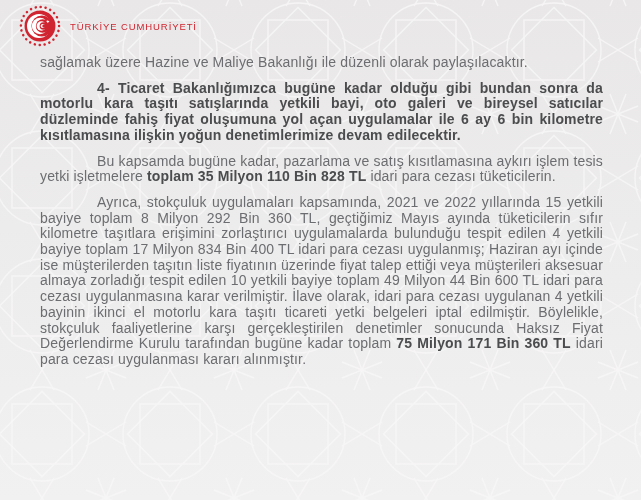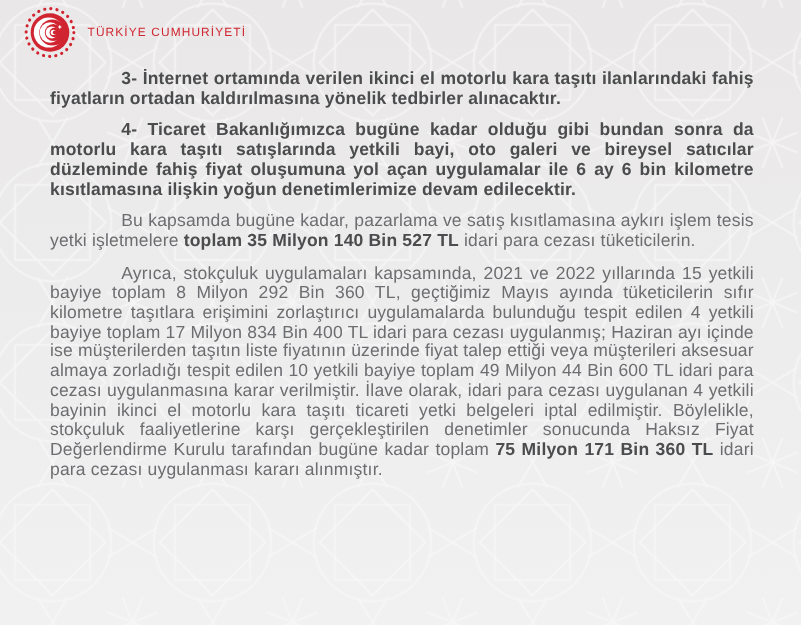--- a/index.html
+++ b/index.html
@@ -106,17 +106,17 @@
     <circle cx="24.8" cy="22" r="2.2" fill="#ffffff"></circle>
     <circle cx="26" cy="22" r="1.6" fill="#d02530"></circle>
     <path d="M30.2 15.6 l0.6 1.2 1.2 0.6 -1.2 0.6 -0.6 1.2 -0.6 -1.2 -1.2 -0.6 1.2 -0.6 z" fill="#ffffff"></path>
   </svg>
   <div class="org">
     <span class="org-line1">TÜRKİYE CUMHURİYETİ</span>
   </div>
 </div>
 
 <div class="doc-body">
-    <p class="indent"><span class="seg-bold">3- İnternet ortamında verilen ikinci el motorlu kara taşıtı ilanlarındaki fahiş fiyatların ortadan kaldırılmasına yönelik tedbirler alınacaktır.</span></p>
+    <p><span>sağlamak üzere Hazine ve Maliye Bakanlığı ile düzenli olarak paylaşılacaktır.</span></p>
     <p class="indent"><span class="seg-bold">4- Ticaret Bakanlığımızca bugüne kadar olduğu gibi bundan sonra da motorlu kara taşıtı satışlarında yetkili bayi, oto galeri ve bireysel satıcılar düzleminde fahiş fiyat oluşumuna yol açan uygulamalar ile 6 ay 6 bin kilometre kısıtlamasına ilişkin yoğun denetimlerimize devam edilecektir.</span></p>
-    <p class="indent"><span>Bu kapsamda bugüne kadar, pazarlama ve satış kısıtlamasına aykırı işlem tesis yetki işletmelere </span><span class="seg-bold">toplam 35 Milyon 140 Bin 527 TL</span><span> idari para cezası tüketicilerin.</span></p>
+    <p class="indent"><span>Bu kapsamda bugüne kadar, pazarlama ve satış kısıtlamasına aykırı işlem tesis yetki işletmelere </span><span class="seg-bold">toplam 35 Milyon 110 Bin 828 TL</span><span> idari para cezası tüketicilerin.</span></p>
     <p class="indent"><span>Ayrıca, stokçuluk uygulamaları kapsamında, 2021 ve 2022 yıllarında 15 yetkili bayiye toplam 8 Milyon 292 Bin 360 TL, geçtiğimiz Mayıs ayında tüketicilerin sıfır kilometre taşıtlara erişimini zorlaştırıcı uygulamalarda bulunduğu tespit edilen 4 yetkili bayiye toplam 17 Milyon 834 Bin 400 TL idari para cezası uygulanmış; Haziran ayı içinde ise müşterilerden taşıtın liste fiyatının üzerinde fiyat talep ettiği veya müşterileri aksesuar almaya zorladığı tespit edilen 10 yetkili bayiye toplam 49 Milyon 44 Bin 600 TL idari para cezası uygulanmasına karar verilmiştir. İlave olarak, idari para cezası uygulanan 4 yetkili bayinin ikinci el motorlu kara taşıtı ticareti yetki belgeleri iptal edilmiştir. Böylelikle, stokçuluk faaliyetlerine karşı gerçekleştirilen denetimler sonucunda Haksız Fiyat Değerlendirme Kurulu tarafından bugüne kadar toplam </span><span class="seg-bold">75 Milyon 171 Bin 360 TL</span><span> idari para cezası uygulanması kararı alınmıştır.</span></p>
   </div>
 
 </body></html>

